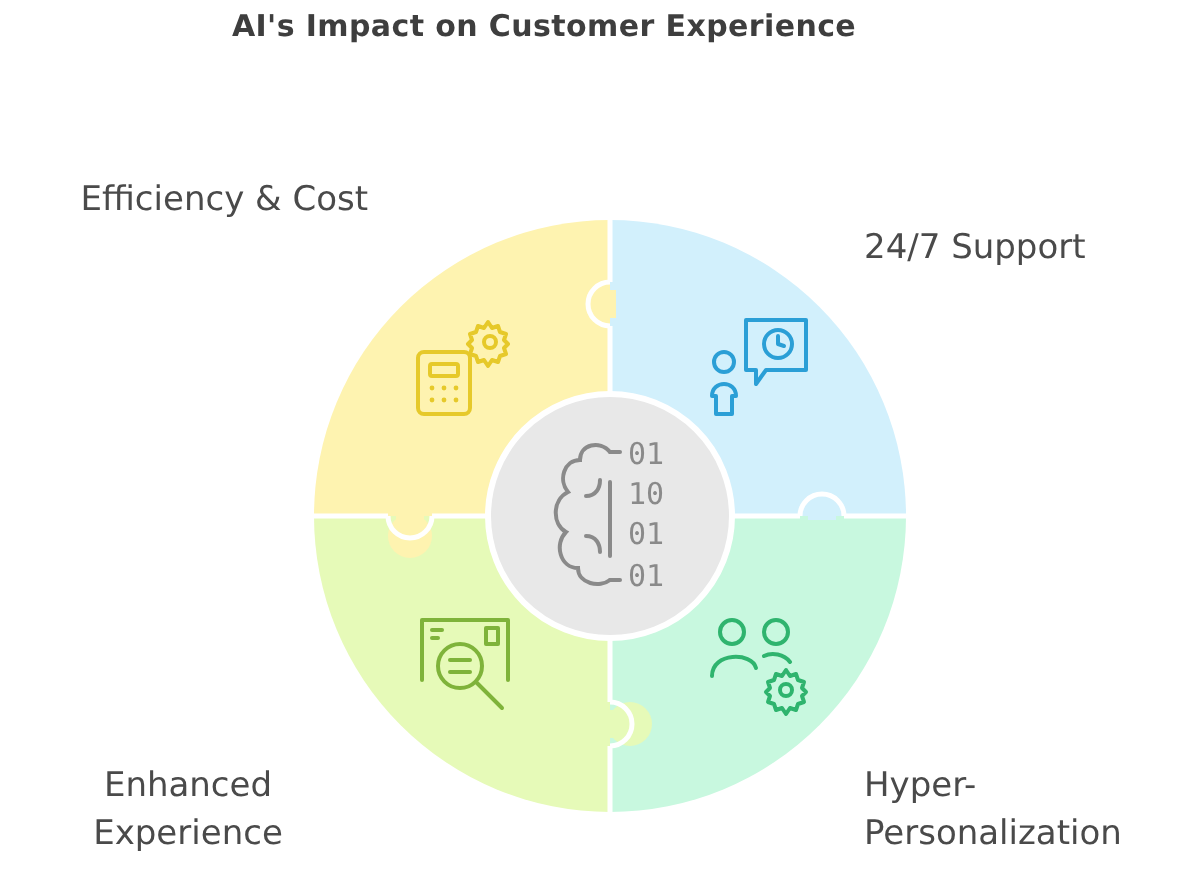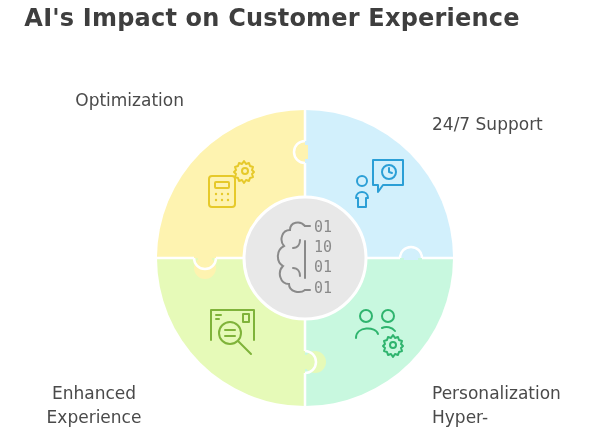--- a/index.html
+++ b/index.html
@@ -1,47 +1,47 @@
 <!DOCTYPE html>
 <html><head>
   <meta charset="utf-8">
   <style>
     html, body { margin: 0; padding: 0; background: #ffffff; }
     body { width: 602px; height: 439px; position: relative; overflow: hidden;
            font-family: "DejaVu Sans", sans-serif; color: #444; }
     .title { position: absolute; left: 0; top: 4px; width: 544px; text-align: center;
-             font-family: "DejaVu Sans", sans-serif; font-weight: bold; font-size: 24px;
+             font-family: "DejaVu Sans", sans-serif; font-weight: bold; font-size: 15px;
              color: #3e3e3e; letter-spacing: 0.2px; }
     .label { position: absolute; font-family: "DejaVu Sans", sans-serif; font-size: 17px;
              line-height: 24px; color: #4a4a4a; }
     .label span { display: block; }
     .lbl-tl { left: 8px; top: 88px; width: 176px; text-align: right; }
     .lbl-tr { left: 432px; top: 112px; width: 170px; text-align: left; }
     .lbl-bl { left: 8px; top: 381px; width: 172px; text-align: center; }
     .lbl-br { left: 432px; top: 381px; width: 170px; text-align: left; }
     svg.diagram { position: absolute; left: 0; top: 0; }
   </style>
 </head>
 <body>
 
 <div class="title">AI's Impact on Customer Experience</div>
 
 <div class="label lbl-tl">
-  <span>Optimization</span>
+  <span>Efficiency &amp; Cost</span>
 </div>
 <div class="label lbl-tr">
   <span>24/7 Support</span>
 </div>
 <div class="label lbl-bl">
   <span>Enhanced</span>
   <span>Experience</span>
 </div>
 <div class="label lbl-br">
+  <span>Hyper-</span>
   <span>Personalization</span>
-  <span>Hyper-</span>
 </div>
 
 <svg class="diagram" width="602" height="439" viewBox="0 0 602 439">
 
   <g>
     <path d="M305,258 L157,258 A148,148 0 0 1 305,110 Z" fill="#fef3b0"></path>
   </g>
   <g>
     <path d="M305,258 L305,110 A148,148 0 0 1 453,258 Z" fill="#d2f0fc"></path>
   </g>

